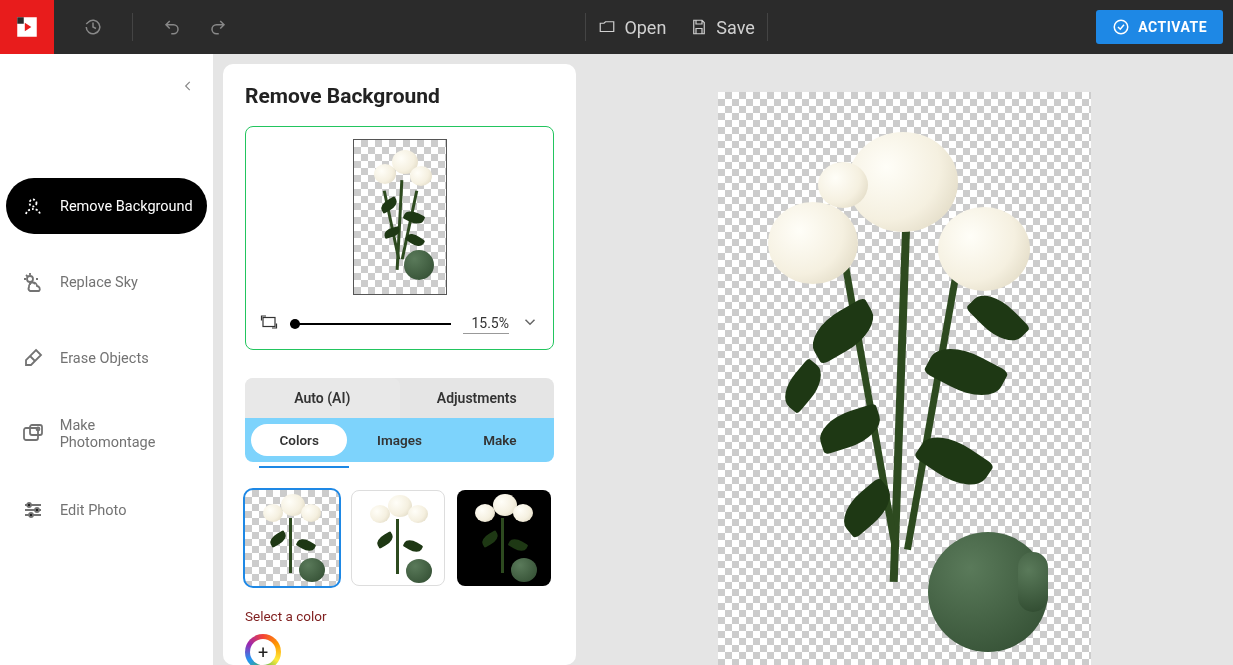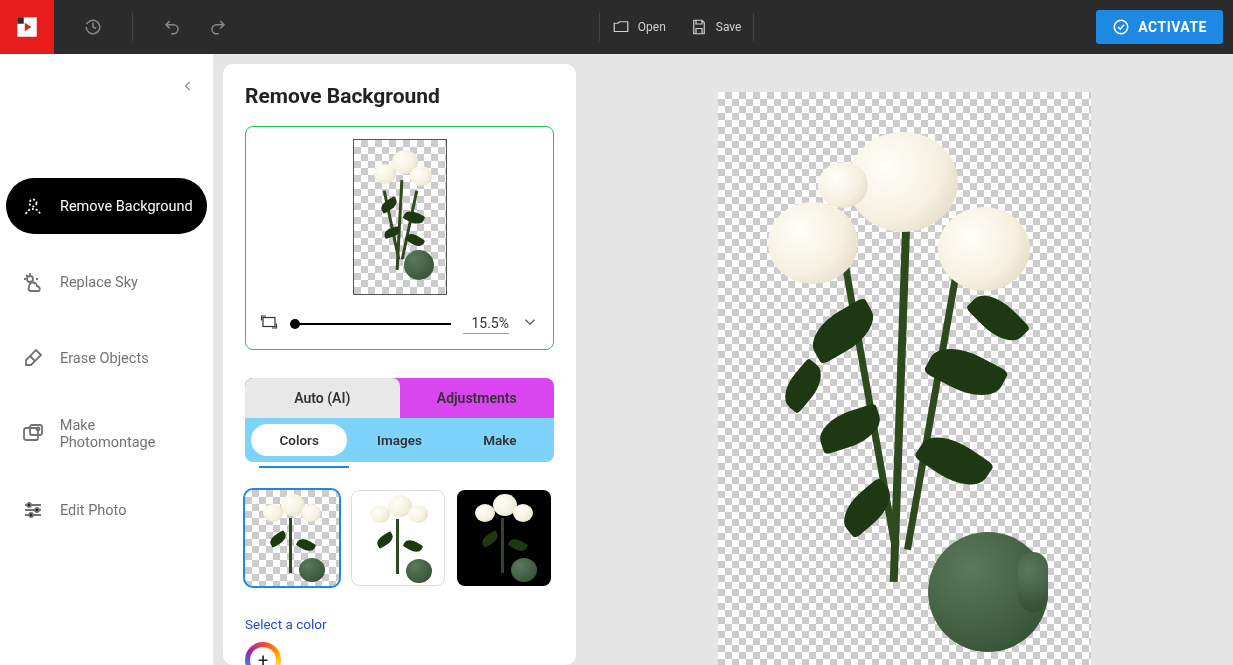--- a/index.html
+++ b/index.html
@@ -3,21 +3,21 @@
 <meta charset="utf-8">
 <style>
 * { box-sizing: border-box; margin: 0; padding: 0; }
 body { font-family: -apple-system, BlinkMacSystemFont, "Segoe UI", Roboto, sans-serif; background: #e5e5e5; width: 1233px; height: 665px; overflow: hidden; }
 
 
 .topbar { background: #2b2b2b; height: 54px; display: flex; align-items: center; color: #b0b0b0; }
 .logo { width: 54px; height: 54px; background: #e81c1c; display: flex; align-items: center; justify-content: center; }
 .topbar-group { display: flex; align-items: center; padding: 0 16px; height: 54px; }
 .topbar-sep { width: 1px; height: 28px; background: #444; }
-.topbar-btn { display: flex; align-items: center; gap: 8px; padding: 0 12px; height: 54px; cursor: pointer; color: #d0d0d0; font-size: 12px; }
+.topbar-btn { display: flex; align-items: center; gap: 8px; padding: 0 12px; height: 54px; cursor: pointer; color: #d0d0d0; font-size: 18px; }
 .topbar-btn svg { width: 18px; height: 18px; fill: #d0d0d0; }
 .topbar-icon-only { padding: 0 14px; display: flex; align-items: center; height: 54px; cursor: pointer; }
 .topbar-icon-only svg { width: 18px; height: 18px; fill: #888; }
 .topbar-spacer { flex: 1; }
 .activate-btn { background: #1e88e5; color: #fff; height: 34px; display: flex; align-items: center; gap: 8px; padding: 0 16px; border-radius: 3px; margin-right: 10px; cursor: pointer; font-weight: 700; font-size: 14px; letter-spacing: 0.5px; }
 .activate-btn svg { width: 18px; height: 18px; fill: none; stroke: #fff; stroke-width: 2; }
 
 
 .main { display: flex; height: calc(100% - 54px); }
 
@@ -37,37 +37,37 @@
 .preview-card { border: 1px solid #22c55e; border-radius: 8px; padding: 12px 14px 14px; }
 .preview-thumb { width: 94px; height: 156px; border: 1px solid #555; margin: 0 auto; position: relative; overflow: hidden; }
 .checker { background-image: linear-gradient(45deg,#ccc 25%,transparent 25%),linear-gradient(-45deg,#ccc 25%,transparent 25%),linear-gradient(45deg,transparent 75%,#ccc 75%),linear-gradient(-45deg,transparent 75%,#ccc 75%); background-size: 14px 14px; background-position: 0 0,0 7px,7px -7px,-7px 0; background-color: #fff; }
 .zoom-row { display: flex; align-items: center; margin-top: 18px; gap: 12px; }
 .zoom-row svg { width: 18px; height: 18px; fill: none; stroke: #333; stroke-width: 1.6; }
 .slider { flex: 1; height: 2px; background: #000; position: relative; }
 .slider .knob { width: 10px; height: 10px; background: #000; border-radius: 50%; position: absolute; left: 0; top: -4px; }
 .zoom-val { font-size: 14px; color: #333; border-bottom: 1px solid #999; padding-bottom: 2px; min-width: 46px; text-align: right; }
 .zoom-chevron { color: #666; }
 
-.tabs-top { display: flex; margin-top: 28px; background: #d946ef; border-radius: 8px 8px 0 0; overflow: hidden; }
+.tabs-top { display: flex; margin-top: 28px; background: #e5e5e5; border-radius: 8px 8px 0 0; overflow: hidden; }
 .tab-top { flex: 1; text-align: center; padding: 12px 0; font-size: 14px; font-weight: 600; color: #333; cursor: pointer; }
 .tab-top.active { background: #e8e8e8; border-radius: 8px 8px 0 0; }
 .tab-top:not(.active) { background: transparent; }
 
 .tabs-sub { display: flex; background: #7dd3fc; border-radius: 0 0 8px 8px; padding: 6px; gap: 4px; }
 .tab-sub { flex: 1; text-align: center; padding: 8px 0; font-size: 13.5px; font-weight: 600; color: #333; cursor: pointer; border-radius: 18px; }
 .tab-sub.active { background: #fff; }
 .tab-underline { height: 2px; background: #1e88e5; width: 90px; margin-left: 14px; margin-top: 4px;}
 
 .bg-options { display: flex; gap: 12px; margin-top: 22px; }
 .bg-opt { width: 94px; height: 96px; border-radius: 8px; overflow: hidden; cursor: pointer; position: relative; }
 .bg-opt.selected { outline: 2px solid #1e88e5; }
 .bg-opt.white-bg { background: #fff; border: 1px solid #ddd; }
 .bg-opt.black-bg { background: #000; }
 
-.select-color-label { font-size: 13.5px; color: #1d4ed8; margin-top: 30px; }
+.select-color-label { font-size: 13.5px; color: #7f1d1d; margin-top: 22px; }
 .color-picker-circle { width: 36px; height: 36px; border-radius: 50%; margin-top: 10px; background: conic-gradient(#f44336,#ff9800,#ffeb3b,#4caf50,#2196f3,#9c27b0,#f44336); display: flex; align-items: center; justify-content: center; cursor: pointer; }
 .color-picker-circle .inner { width: 26px; height: 26px; border-radius: 50%; background: #fff; display: flex; align-items: center; justify-content: center; font-size: 18px; color: #222; }
 
 
 .canvas-area { flex: 1; display: flex; align-items: flex-start; justify-content: center; padding-top: 38px; }
 .canvas-image { width: 373px; height: 600px; position: relative; overflow: hidden; }
 
 
 .flower-illustration { position: absolute; inset: 0; }
 .stem { position: absolute; background: #2d4a1f; }

